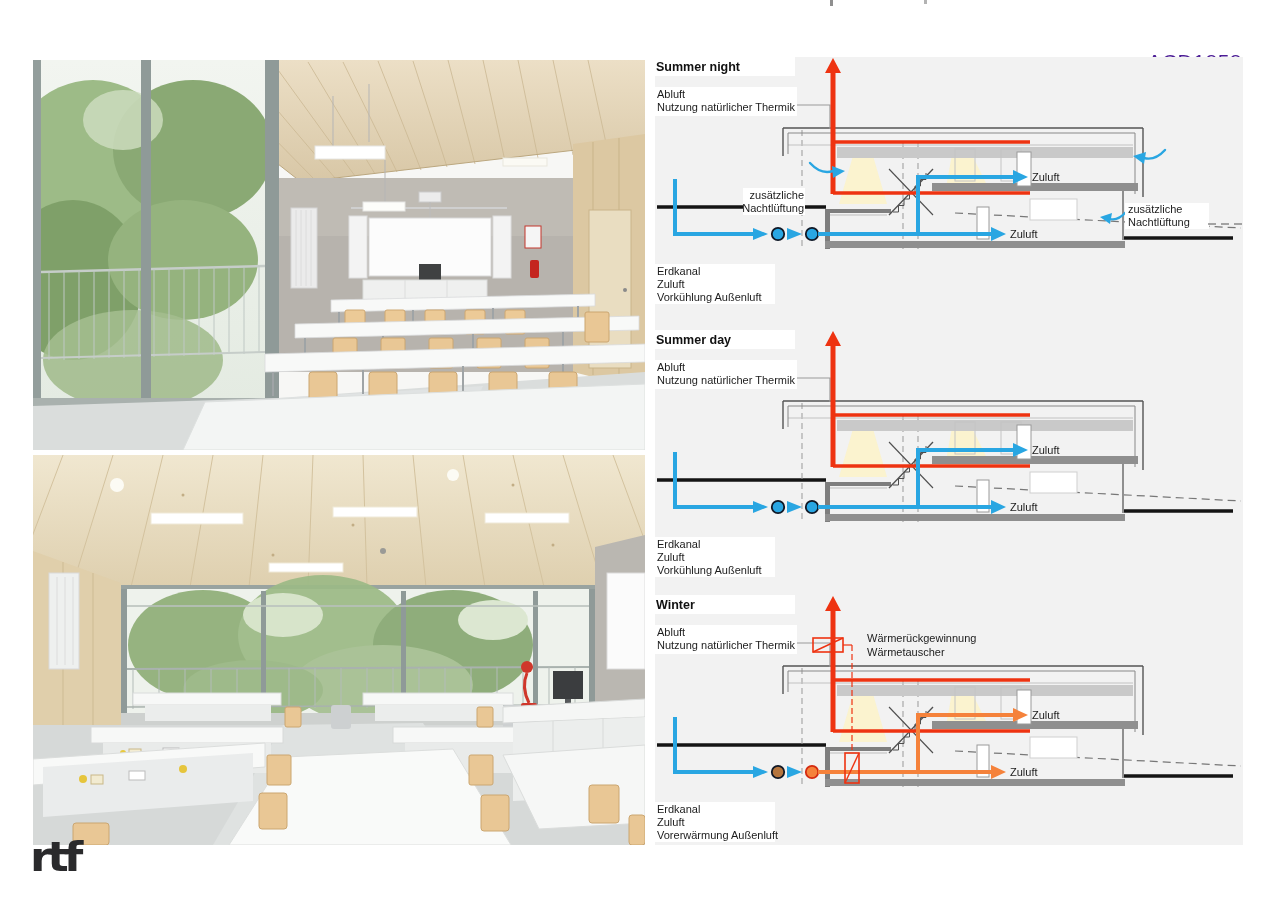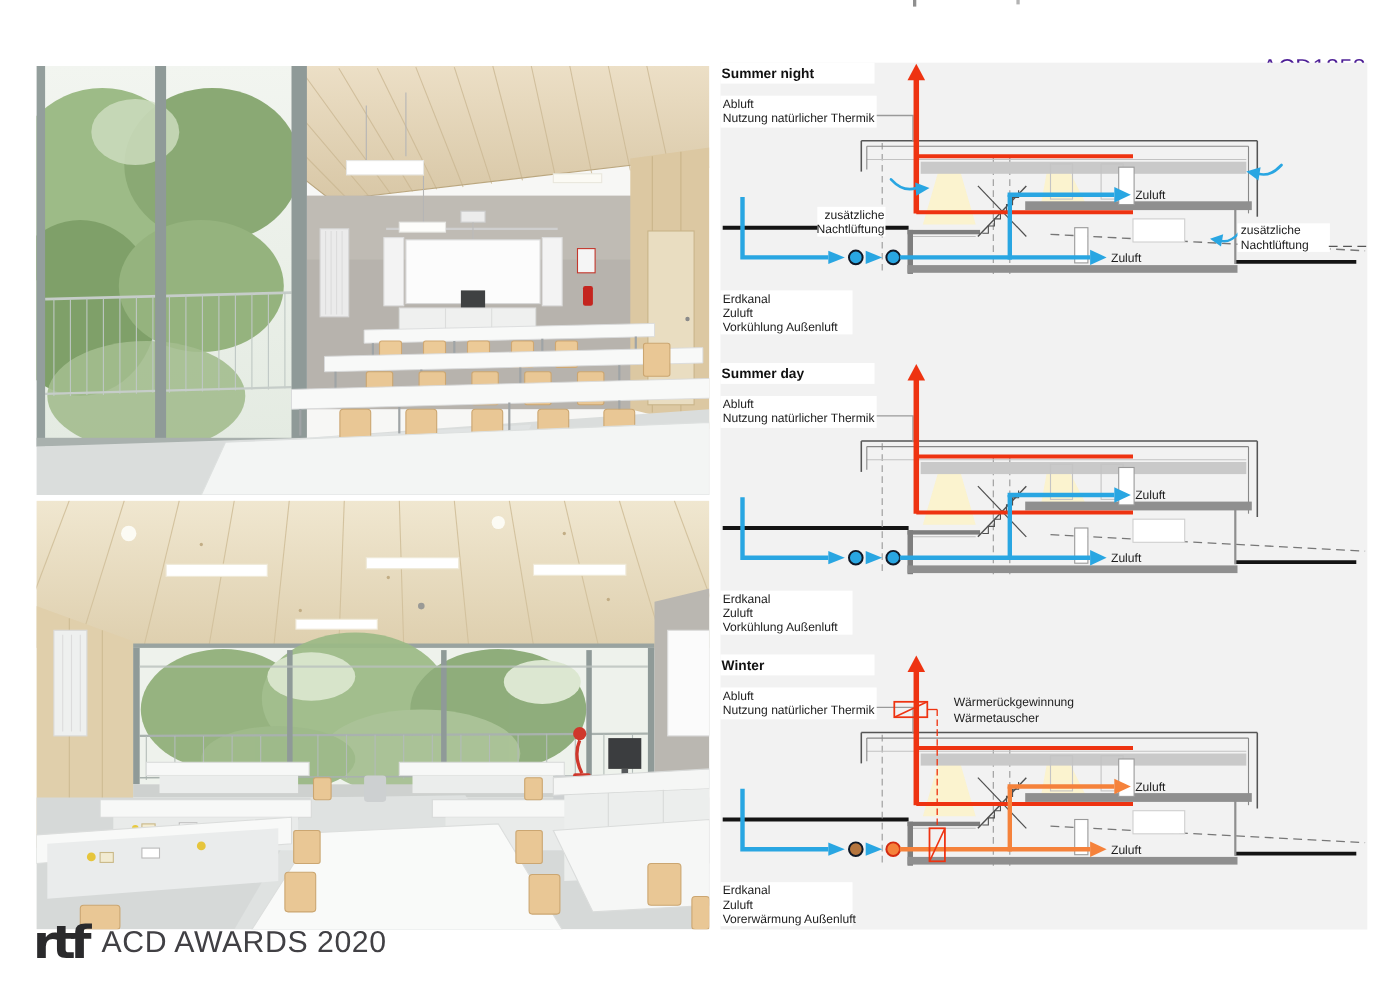--- a/index.html
+++ b/index.html
@@ -587,14 +587,13 @@
       <text x="2" y="54" class="dia-t">Nutzung natürlicher Thermik</text>
       <rect x="0" y="207" width="120" height="40" fill="#ffffff"></rect>
       <text x="2" y="218" class="dia-t">Erdkanal</text>
       <text x="2" y="231" class="dia-t">Zuluft</text>
       <text x="2" y="244" class="dia-t">Vorerwärmung Außenluft</text>
     </svg>
   </div>
 
 <div class="footer">
   <span class="logo">rtf</span>
-  <span class="award">ACD AWARDS 2020</span>
 </div>
 
 </body></html>

